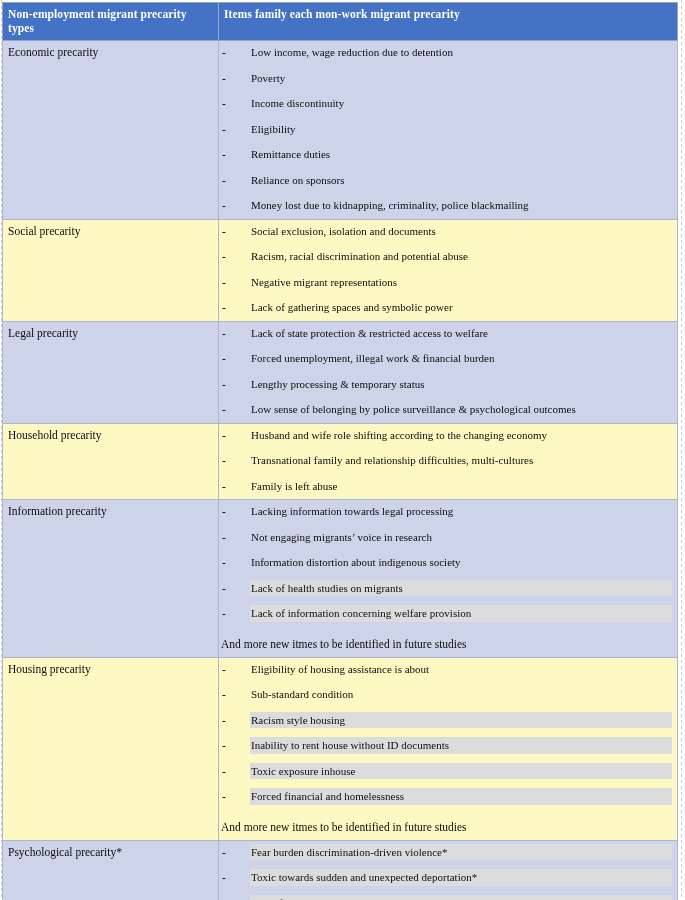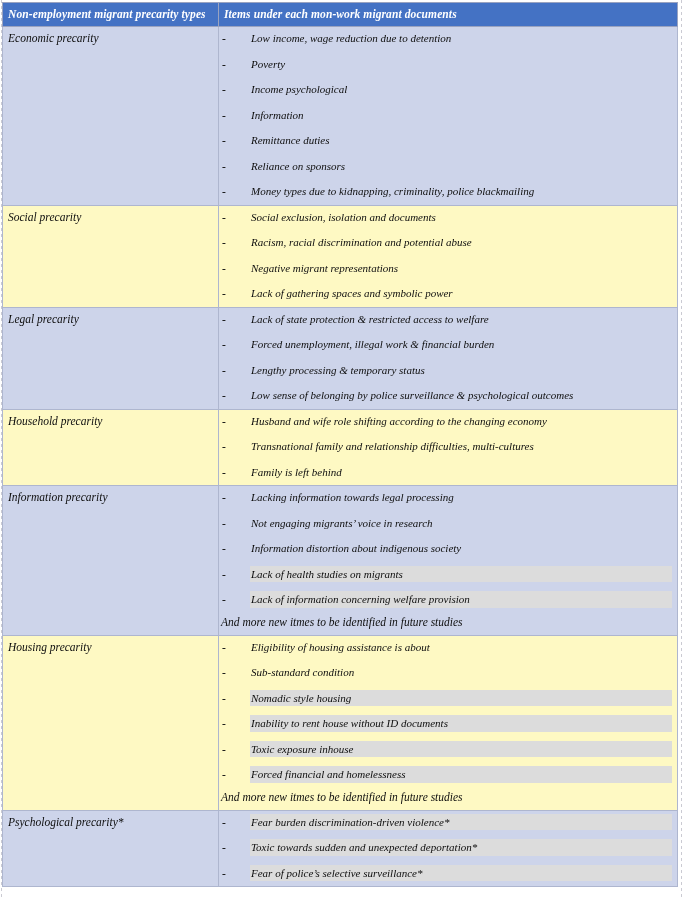--- a/index.html
+++ b/index.html
@@ -8,21 +8,20 @@
     background:#ffffff;
     font-family:"Liberation Serif", serif;
     overflow:hidden;
   }
   .page{
     position:relative;
     width:685px;height:900px;
     box-sizing:border-box;
     padding:0 0 0 0;
     background:#ffffff;
-    font-style:italic;
   }
   
   .margin-mark{
     position:absolute;top:0;bottom:0;width:1px;
     background-image:repeating-linear-gradient(to bottom,#b9b9c4 0 3px,transparent 3px 6px);
     opacity:.75;
   }
   .margin-mark.left{left:1px;}
   .margin-mark.right{right:3px;}
 
@@ -93,21 +92,21 @@
     flex:1 1 auto;
     font-size:11px;
     line-height:14.5px;
     color:#0d0d0d;
   }
   .itxt.hl{
     background:#DCDCDC;
     box-shadow:0 0 0 1px #DCDCDC;
   }
   .more{
-    margin-top:8px;
+    margin-top:16px;
     padding-left:2px;
     font-size:11.5px;
     line-height:14px;
     color:#0d0d0d;
   }
 </style>
 </head>
 <body>
 
 <div class="page">
@@ -115,55 +114,55 @@
   <div class="margin-mark right"></div>
 
   <table class="tbl">
     <colgroup>
         <col class="c1">
         <col class="c2">
       </colgroup>
     <thead>
       <tr>
         <th>Non-employment  migrant precarity types</th>
-        <th>Items under each mon-work migrant documents</th>
+        <th>Items family each mon-work migrant precarity</th>
       </tr>
     </thead>
     <tbody id="tbody">
         <tr class="shade-dark">
           <td class="type">Economic precarity</td>
           <td class="items">
             <ul class="list">
               <li>
                 <span class="dash">-</span>
                 <span class="itxt">Low income, wage reduction due to detention</span>
               </li>
               <li>
                 <span class="dash">-</span>
                 <span class="itxt">Poverty</span>
               </li>
               <li>
                 <span class="dash">-</span>
-                <span class="itxt">Income psychological</span>
-              </li>
-              <li>
-                <span class="dash">-</span>
-                <span class="itxt">Information</span>
+                <span class="itxt">Income discontinuity</span>
+              </li>
+              <li>
+                <span class="dash">-</span>
+                <span class="itxt">Eligibility</span>
               </li>
               <li>
                 <span class="dash">-</span>
                 <span class="itxt">Remittance duties</span>
               </li>
               <li>
                 <span class="dash">-</span>
                 <span class="itxt">Reliance on sponsors</span>
               </li>
               <li>
                 <span class="dash">-</span>
-                <span class="itxt">Money types due to kidnapping, criminality, police blackmailing</span>
+                <span class="itxt">Money lost due to kidnapping, criminality, police blackmailing</span>
               </li>
             </ul>
           </td>
         </tr>
         <tr class="shade-light">
           <td class="type">Social precarity</td>
           <td class="items">
             <ul class="list">
               <li>
                 <span class="dash">-</span>
@@ -214,21 +213,21 @@
               <li>
                 <span class="dash">-</span>
                 <span class="itxt">Husband and wife role shifting according to the changing economy</span>
               </li>
               <li>
                 <span class="dash">-</span>
                 <span class="itxt">Transnational family and relationship difficulties, multi-cultures</span>
               </li>
               <li>
                 <span class="dash">-</span>
-                <span class="itxt">Family is left behind</span>
+                <span class="itxt">Family is left abuse</span>
               </li>
             </ul>
           </td>
         </tr>
         <tr class="shade-dark">
           <td class="type">Information precarity</td>
           <td class="items">
             <ul class="list">
               <li>
                 <span class="dash">-</span>
@@ -261,21 +260,21 @@
               <li>
                 <span class="dash">-</span>
                 <span class="itxt">Eligibility of housing assistance is about</span>
               </li>
               <li>
                 <span class="dash">-</span>
                 <span class="itxt">Sub-standard condition</span>
               </li>
               <li>
                 <span class="dash">-</span>
-                <span class="itxt hl">Nomadic style housing</span>
+                <span class="itxt hl">Racism style housing</span>
               </li>
               <li>
                 <span class="dash">-</span>
                 <span class="itxt hl">Inability to rent house without ID documents</span>
               </li>
               <li>
                 <span class="dash">-</span>
                 <span class="itxt hl">Toxic exposure inhouse</span>
               </li>
               <li>

